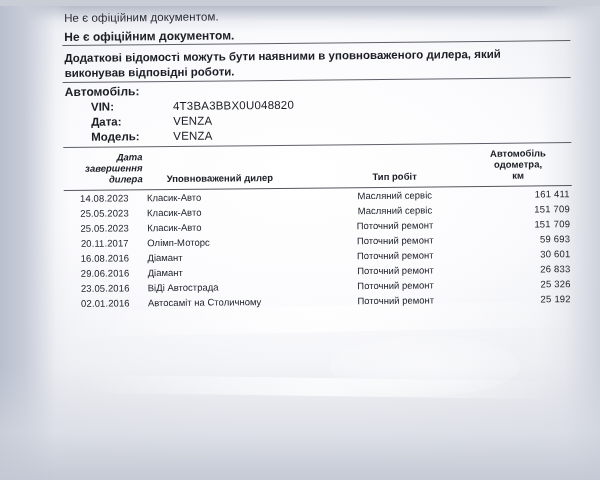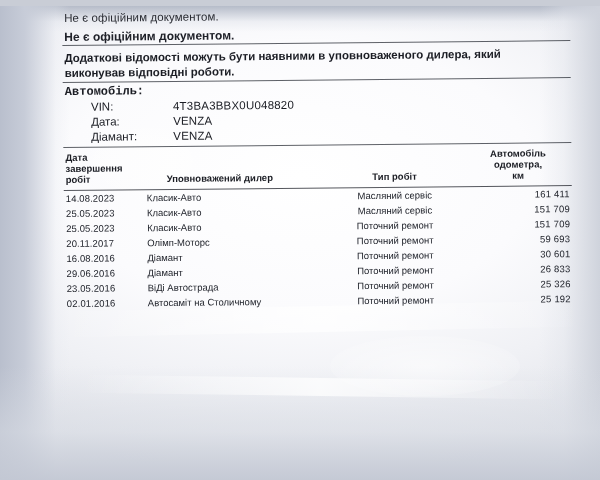--- a/index.html
+++ b/index.html
@@ -111,25 +111,24 @@
 
   #rule-2 { position: absolute; left: 0px; top: 74px; width: 508px; }
 
   #vehicle-heading {
     position: absolute;
     left: 2px;
     top: 77px;
     font-size: 12px;
     font-weight: bold;
     color: #1b1d24;
-    font-family: Liberation Mono, monospace;
   }
 
   .field-row { position: absolute; left: 28px; font-size: 11.5px; }
-  .field-label { position: absolute; font-weight: normal; color: #1b1d24; }
+  .field-label { position: absolute; font-weight: bold; color: #1b1d24; }
   .field-value { position: absolute; left: 82px; color: #1b1d24; letter-spacing: 0.2px; }
 
   #field-vin   { top: 93px; }
   #field-brand { top: 108px; }
   #field-model { top: 123px; }
 
   #rule-3 { position: absolute; left: 0px; top: 139px; width: 508px; }
 
   
   #history-table {
@@ -142,34 +141,34 @@
     color: #1f222a;
   }
   #history-table thead th {
     font-size: 9.5px;
     font-weight: bold;
     padding: 2px 2px 5px 2px;
     line-height: 11px;
     vertical-align: bottom;
     color: #1b1d24;
   }
-  #history-table thead th.col-date  { width: 80px; text-align: left; }
+  #history-table thead th.col-date  { width: 80px; text-align: right; font-style: italic; }
   #history-table thead th.col-dealer{ width: 168px; text-align: left; padding-left: 22px; }
   #history-table thead th.col-type  { width: 150px; text-align: center; }
   #history-table thead th.col-odo   { width: 110px; text-align: center; }
 
   #header-sep td { padding: 0; }
   #header-sep .sep { height: 1px; background: #2a2d35; opacity: 0.8; }
 
   #history-table tbody td {
     padding: 1.5px 2px;
     line-height: 12px;
     color: #20232b;
   }
-  td.cell-date   { text-align: left; letter-spacing: 0.1px; }
+  td.cell-date   { text-align: center; letter-spacing: 0.1px; }
   td.cell-dealer { text-align: left; padding-left: 22px; }
   td.cell-type   { text-align: center; }
   td.cell-odo    { text-align: right; padding-right: 26px; letter-spacing: 0.2px; }
 
   
   .blotch {
     position: absolute;
     border-radius: 50%;
     pointer-events: none;
   }
@@ -208,33 +207,33 @@
 
     <div class="field-row" id="field-vin">
       <span class="field-label">VIN:</span>
       <span class="field-value">4T3BA3BBX0U048820</span>
     </div>
     <div class="field-row" id="field-brand">
       <span class="field-label">Дата:</span>
       <span class="field-value">VENZA</span>
     </div>
     <div class="field-row" id="field-model">
-      <span class="field-label">Діамант:</span>
+      <span class="field-label">Модель:</span>
       <span class="field-value">VENZA</span>
     </div>
 
     <div id="rule-3" class="hr-line"></div>
 
     <table id="history-table">
       <thead>
         <tr>
           <th class="col-date">
             <div>Дата</div>
             <div>завершення</div>
-            <div>робіт</div>
+            <div>дилера</div>
           </th>
           <th class="col-dealer">Уповноважений дилер</th>
           <th class="col-type">Тип робіт</th>
           <th class="col-odo">
             <div>Автомобіль</div>
             <div>одометра,</div>
             <div>км</div>
           </th>
         </tr>
         <tr id="header-sep">

